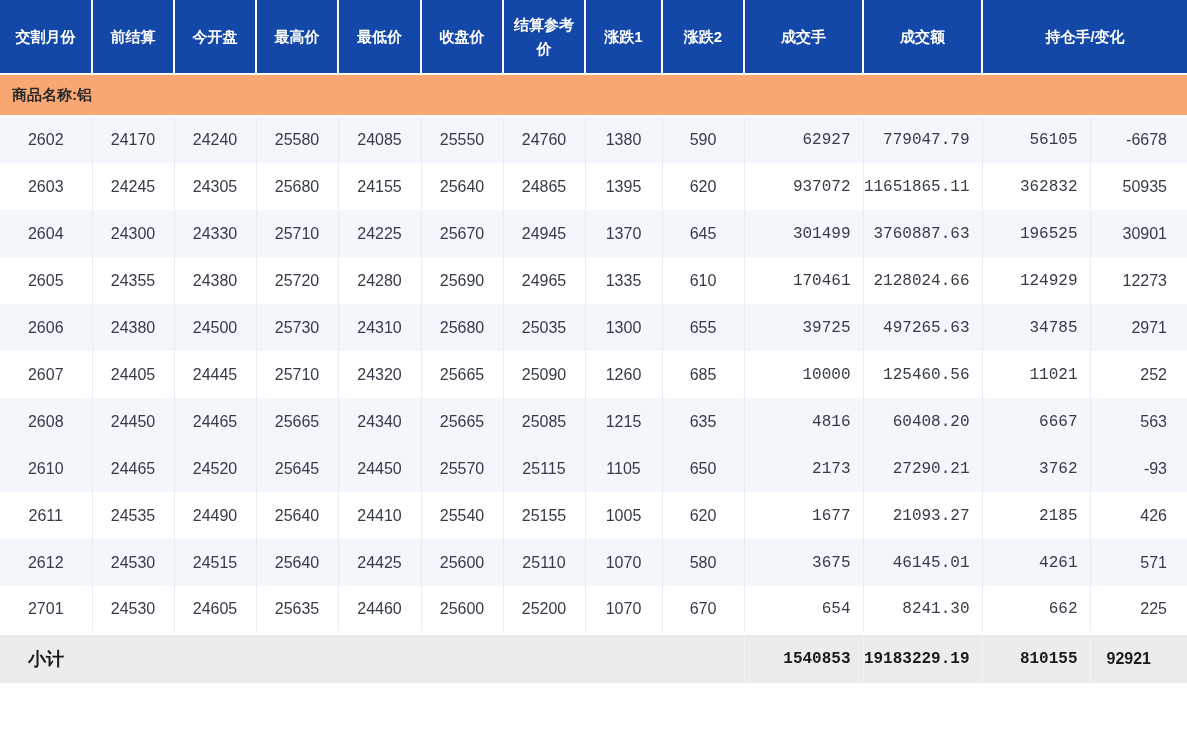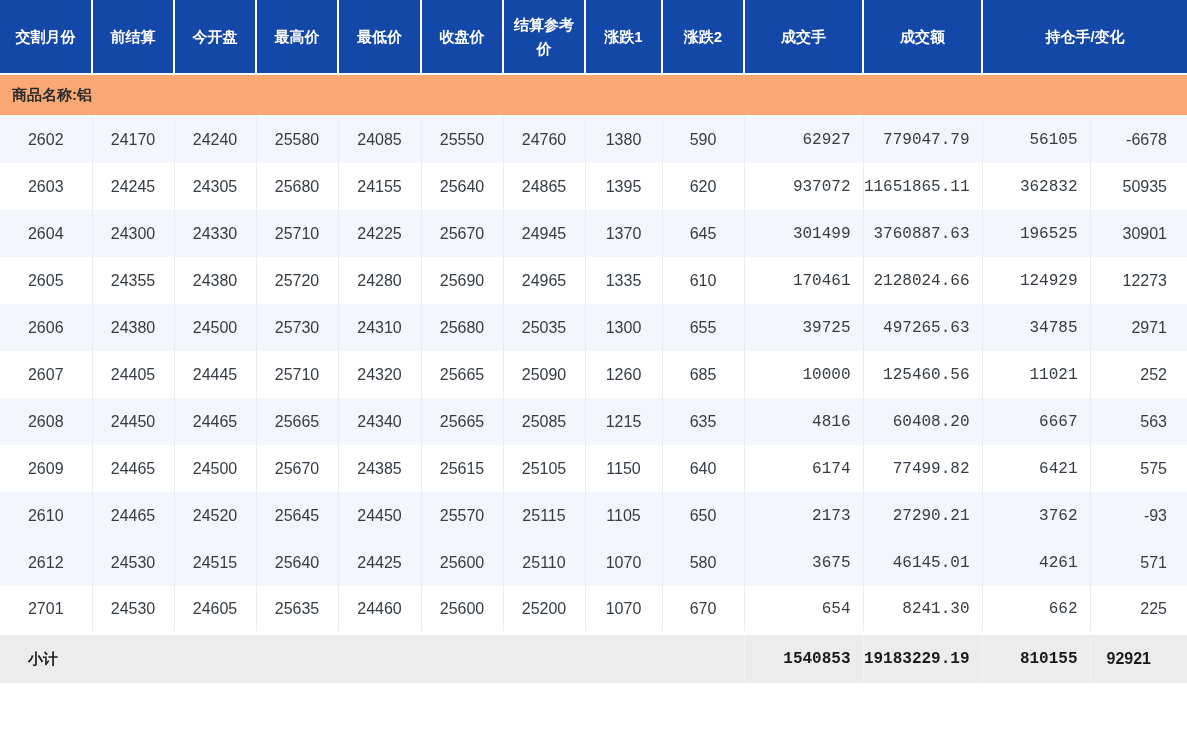--- a/index.html
+++ b/index.html
@@ -74,21 +74,21 @@
     font-size: 16px;
     font-weight: bold;
     color: #1a1a1a;
     vertical-align: middle;
     border-right: 1px solid #f4f4f4;
   }
   tr.subtotal-row td:last-child { border-right: none; }
   tr.subtotal-row td.subtotal-label {
     text-align: left;
     padding-left: 28px;
-    font-size: 15px;
+    font-size: 18px;
   }
   tr.subtotal-row td.num { text-align: right; padding-right: 12px; }
   tr.subtotal-row td.num-last { text-align: center; padding-right: 20px; }
 </style>
 </head>
 <body>
 
 <table class="quotes">
   <colgroup>
     <col style="width:92px">
@@ -223,50 +223,50 @@
         <td class="data-cell">24340</td>
         <td class="data-cell">25665</td>
         <td class="data-cell">25085</td>
         <td class="data-cell">1215</td>
         <td class="data-cell">635</td>
         <td class="data-cell num">4816</td>
         <td class="data-cell num">60408.20</td>
         <td class="data-cell num">6667</td>
         <td class="data-cell num-last">563</td>
       </tr>
-      <tr class="data-row">
-        <td class="data-cell">2609</td>
-        <td class="data-cell">24465</td>
-        <td class="data-cell">24500</td>
-        <td class="data-cell">25670</td>
-        <td class="data-cell">24385</td>
-        <td class="data-cell">25615</td>
-        <td class="data-cell">25105</td>
-        <td class="data-cell">1150</td>
-        <td class="data-cell">640</td>
-        <td class="data-cell num">6174</td>
-        <td class="data-cell num">77499.82</td>
-        <td class="data-cell num">6421</td>
-        <td class="data-cell num-last">575</td>
-      </tr>
       <tr class="data-row alt">
         <td class="data-cell">2610</td>
         <td class="data-cell">24465</td>
         <td class="data-cell">24520</td>
         <td class="data-cell">25645</td>
         <td class="data-cell">24450</td>
         <td class="data-cell">25570</td>
         <td class="data-cell">25115</td>
         <td class="data-cell">1105</td>
         <td class="data-cell">650</td>
         <td class="data-cell num">2173</td>
         <td class="data-cell num">27290.21</td>
         <td class="data-cell num">3762</td>
         <td class="data-cell num-last">-93</td>
       </tr>
+      <tr class="data-row">
+        <td class="data-cell">2611</td>
+        <td class="data-cell">24535</td>
+        <td class="data-cell">24490</td>
+        <td class="data-cell">25640</td>
+        <td class="data-cell">24410</td>
+        <td class="data-cell">25540</td>
+        <td class="data-cell">25155</td>
+        <td class="data-cell">1005</td>
+        <td class="data-cell">620</td>
+        <td class="data-cell num">1677</td>
+        <td class="data-cell num">21093.27</td>
+        <td class="data-cell num">2185</td>
+        <td class="data-cell num-last">426</td>
+      </tr>
       <tr class="data-row alt">
         <td class="data-cell">2612</td>
         <td class="data-cell">24530</td>
         <td class="data-cell">24515</td>
         <td class="data-cell">25640</td>
         <td class="data-cell">24425</td>
         <td class="data-cell">25600</td>
         <td class="data-cell">25110</td>
         <td class="data-cell">1070</td>
         <td class="data-cell">580</td>

